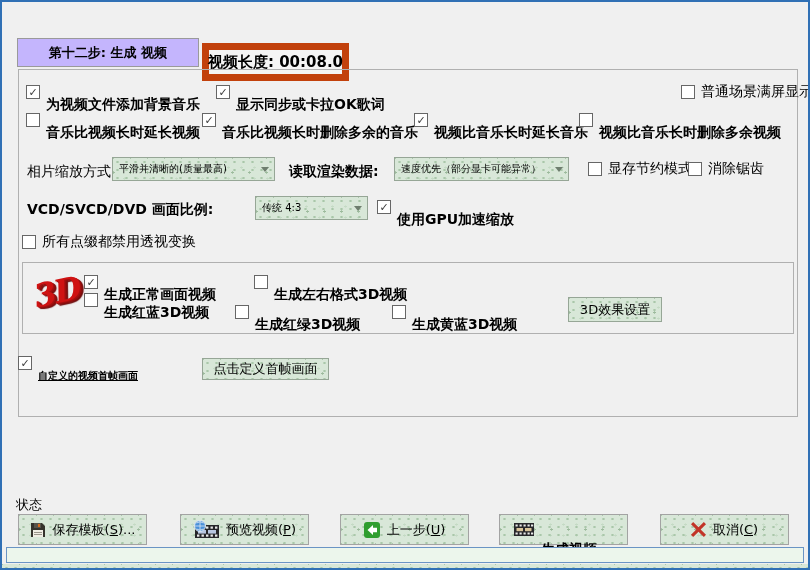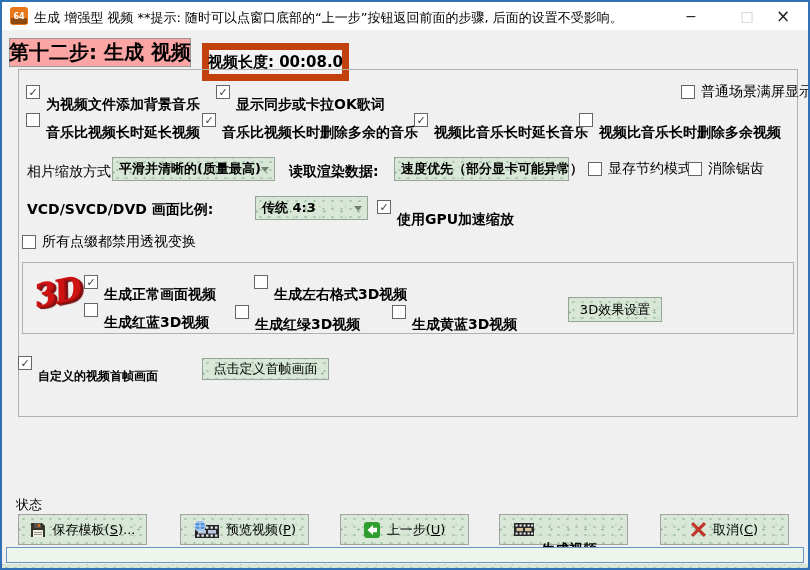--- a/index.html
+++ b/index.html
@@ -17,63 +17,50 @@
       radial-gradient(#9cba9c 1px, transparent 1.5px);
     background-size:9px 8px,13px 11px,17px 15px;
     background-position:0 0,5px 4px,9px 7px;
   }
   .titlebar{position:absolute;left:0;top:0;right:0;height:28px;background:#ffffff;}
   .appicon{position:absolute;left:8px;top:5px;width:18px;height:18px;}
   .appicon .badge{position:absolute;left:0;top:0;right:0;bottom:0;display:flex;align-items:center;justify-content:center;font-size:8px;font-weight:bold;color:#fff;}
   .titletext{position:absolute;left:32px;top:7px;font-size:13px;white-space:nowrap;}
   .winbtn{position:absolute;top:0;width:34px;height:28px;display:flex;align-items:center;justify-content:center;font-size:14px;color:#222;cursor:default;}
   .winbtn.disabled{color:#cfcfcf;}
-  .stepbox{position:absolute;left:7px;top:36px;width:180px;height:27px;background:#fca5a5;border:1px solid #9a9a9a;display:flex;align-items:center;justify-content:center;font-size:20px;font-weight:bold;white-space:nowrap;}
+  .stepbox{position:absolute;left:15px;top:36px;width:180px;height:27px;background:#c4b5fd;border:1px solid #9a9a9a;display:flex;align-items:center;justify-content:center;font-size:13px;font-weight:bold;white-space:nowrap;}
   .lenbox{position:absolute;left:200px;top:41px;width:133px;height:24px;background:#f4f4f4;border:7px solid #c2410c;display:flex;align-items:center;justify-content:center;font-size:15px;font-weight:bold;white-space:nowrap;}
   .grp{position:absolute;border:1px solid #b0b0b0;}
   .cb{position:absolute;display:flex;align-items:center;gap:6px;height:16px;cursor:default;}
   .cb .box{width:14px;height:14px;background:#fff;border:1px solid #666;display:flex;align-items:center;justify-content:center;flex:none;box-sizing:border-box;}
   .cb .mark{font-size:11px;font-weight:bold;color:#3a3a3a;line-height:1;}
   .cb .lbl{font-size:14px;white-space:nowrap;}
   .cb.bold .lbl{font-weight:bold;margin-top:26px;}
-  .cb.big .lbl{font-size:12px;}
+  .cb.big .lbl{font-size:10px;text-decoration:underline;}
   .flabel{position:absolute;font-size:14px;white-space:nowrap;}
   .flabel.bold{font-weight:bold;}
   .select{position:absolute;height:24px;border:1px solid #96a696;display:flex;align-items:center;padding:0 18px 0 6px;box-sizing:border-box;cursor:default;}
-  .select .sval{font-size:13px;font-weight:bold;white-space:nowrap;}
+  .select .sval{font-size:10px;font-weight:normal;white-space:nowrap;}
   .select .chev{position:absolute;right:5px;top:9px;width:0;height:0;border-left:4px solid transparent;border-right:4px solid transparent;border-top:5px solid #6e7e6e;}
   .logo3d{position:absolute;left:32px;top:274px;font-size:32px;font-weight:bold;font-style:italic;color:#cf1212;transform:rotate(-12deg);letter-spacing:-2px;text-shadow:1px 1px 0 #a51010,2px 2px 0 #8f0d0d,3px 3px 1px #6d0a0a;font-family:"DejaVu Serif",serif;line-height:1;}
   .smallbtn{position:absolute;border:1px solid #96a696;font-size:13px;display:flex;align-items:center;justify-content:center;cursor:default;font-family:inherit;white-space:nowrap;}
   .statuslbl{position:absolute;left:14px;top:494px;font-size:13px;}
   .bigbtn{position:absolute;top:512px;width:129px;height:31px;border:1px solid #a3a3a3;display:flex;align-items:center;justify-content:center;gap:7px;font-size:13px;cursor:default;font-family:inherit;padding:0;}
   .bigbtn .btxt{white-space:nowrap;}
   .bigbtn .btxt.bold{font-weight:bold;font-size:14px;margin-top:40px;}
   .statusbar{position:absolute;left:4px;top:545px;width:798px;height:16px;background:#ecf6ec;border:1px solid #6a94c4;box-sizing:border-box;}
   .bottomframe{position:absolute;left:0;top:562px;width:100%;height:5px;}
   u{text-decoration:underline;}
   svg{display:block;}
 </style>
 </head>
 <body>
 
 <div class="window">
 
-  <div class="titlebar">
-    <span class="appicon">
-      <svg width="18" height="18" viewBox="0 0 18 18">
-        <rect x="0" y="0" width="18" height="18" rx="3" fill="#e8761a"></rect>
-        <rect x="1" y="11" width="16" height="6" rx="1" fill="#8a4a10"></rect>
-      </svg>
-      <span class="badge">64</span>
-    </span>
-    <span class="titletext">生成 增强型 视频  **提示: 随时可以点窗口底部的“上一步”按钮返回前面的步骤, 后面的设置不受影响。</span>
-    <span class="winbtn" style="left:672px;">−</span>
-    <span class="winbtn disabled" style="left:728px;">□</span>
-    <span class="winbtn" style="left:764px;font-size:17px;">×</span>
-  </div>
 
   <div class="stepbox">第十二步: 生成 视频</div>
   <div class="lenbox">视频长度: 00:08.0</div>
 
   <div class="grp" style="left:16px;top:67px;width:778px;height:346px;"></div>
 
   <div class="cb bold" style="left:24px;top:82px;">
     <span class="box">
         <span class="mark">✓</span>
       </span>
@@ -167,21 +154,21 @@
         <span class="mark">✓</span>
       </span>
     <span class="lbl">生成正常画面视频</span>
   </div>
   <div class="cb bold" style="left:252px;top:272px;">
     <span class="box">
         <span class="mark"></span>
       </span>
     <span class="lbl">生成左右格式3D视频</span>
   </div>
-  <div class="cb bold" style="left:82px;top:300px;align-items:center;">
+  <div class="cb bold" style="left:82px;top:290px;align-items:center;">
     <span class="box">
         <span class="mark"></span>
       </span>
     <span class="lbl">生成红蓝3D视频</span>
   </div>
   <div class="cb bold" style="left:233px;top:302px;">
     <span class="box">
         <span class="mark"></span>
       </span>
     <span class="lbl">生成红绿3D视频</span>

